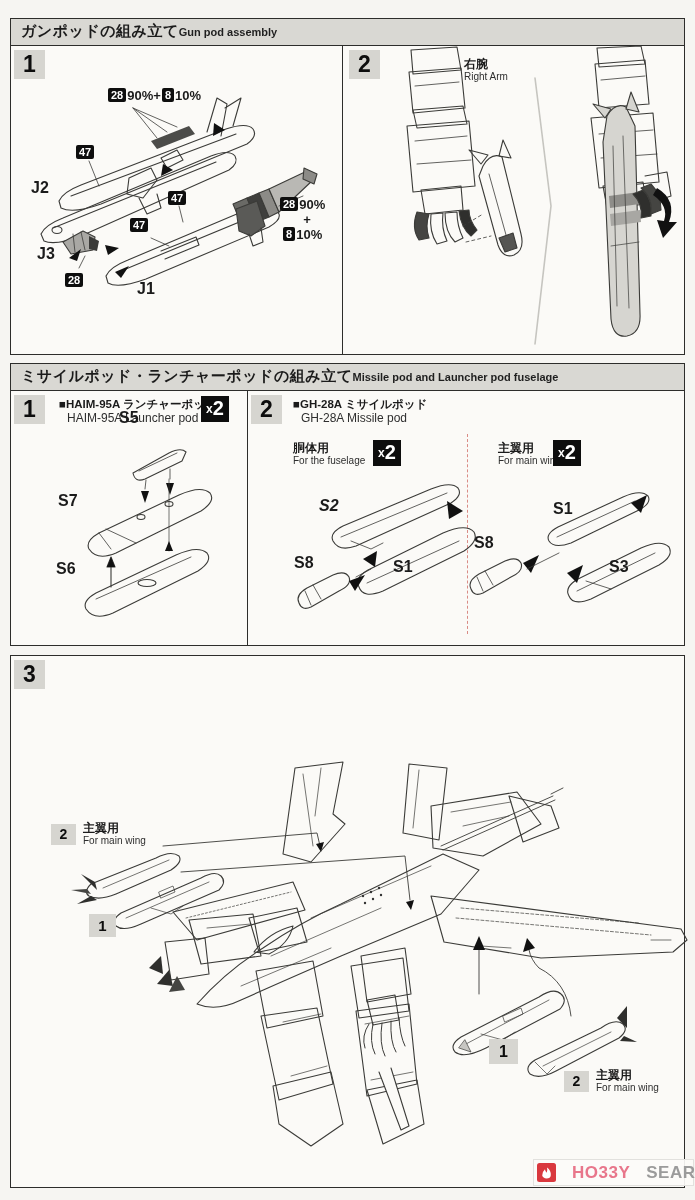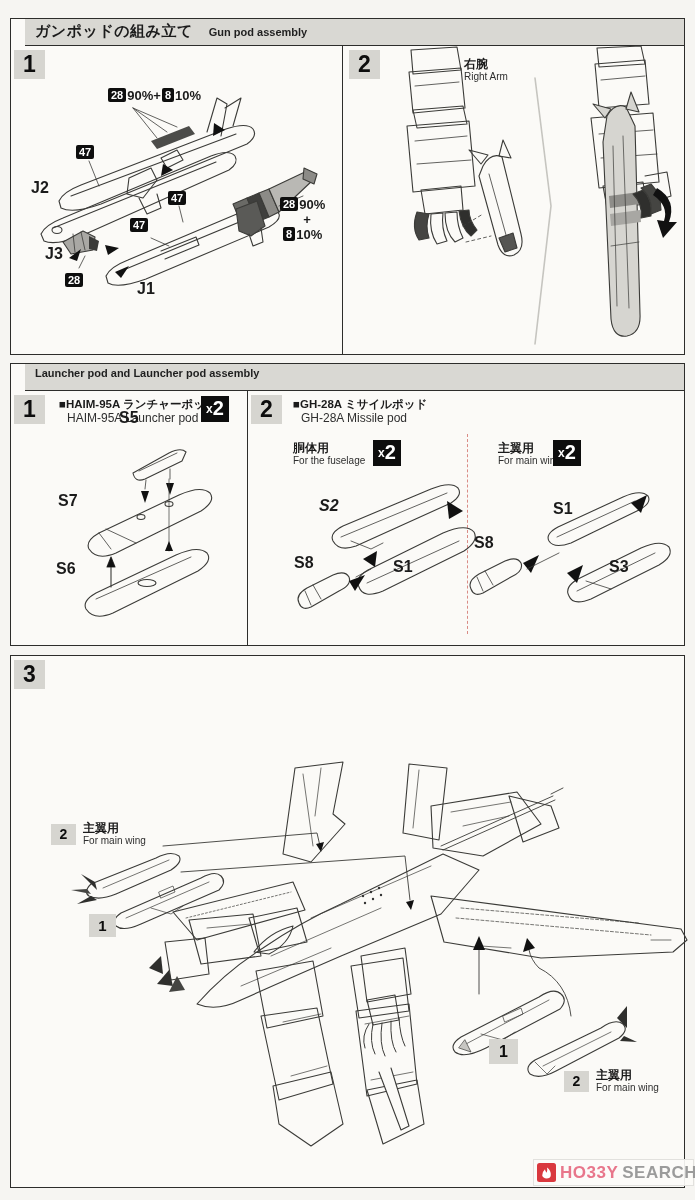--- a/index.html
+++ b/index.html
@@ -3,21 +3,21 @@
 <meta charset="utf-8">
 <style>
   html,body{margin:0;padding:0;}
   body{
     width:695px;height:1200px;position:relative;
     background:#f6f5f2;
     font-family:"Liberation Sans","DejaVu Sans",sans-serif;
     color:#1b1b1b;overflow:hidden;
   }
   .panel{position:absolute;border:1.6px solid #2d2d2b;background:#fbfaf7;box-sizing:border-box;}
-  .panel-header{height:27px;background:#d9d8d3;border-bottom:1.6px solid #2d2d2b;display:flex;align-items:baseline;padding:3px 10px 0;gap:16px;box-sizing:border-box;margin-left:14px;}
+  .panel-header{height:27px;background:#d9d8d3;border-bottom:1.6px solid #2d2d2b;display:flex;align-items:baseline;padding:3px 10px 0;box-sizing:border-box;}
   .hdr-jp{font-weight:bold;font-size:15px;letter-spacing:.5px;white-space:nowrap;}
   .hdr-en{font-weight:bold;font-size:11px;color:#1f1f1f;white-space:nowrap;}
   .step-badge{position:absolute;width:31px;height:29px;background:#d6d5d0;color:#0d0d0d;font-weight:bold;font-size:23px;line-height:29px;text-align:center;}
   .small-badge{position:absolute;background:#d6d5d0;color:#0d0d0d;font-weight:bold;font-size:14px;width:25px;height:21px;line-height:21px;text-align:center;}
   .part-badge{display:inline-block;background:#0e0e0e;color:#fff;font-weight:bold;font-size:11px;line-height:14px;padding:0 3px;border-radius:2px;vertical-align:1px;margin:0 1px;}
   .plabel{position:absolute;font-weight:bold;font-size:16px;letter-spacing:0;}
   .paint-label{position:absolute;font-weight:bold;font-size:13px;white-space:nowrap;}
   .paint-stack{position:absolute;font-weight:bold;font-size:13px;line-height:15px;text-align:center;}
   .paint-stack .plus-line{padding-left:10px;}
   .jp-note{position:absolute;line-height:1.2;white-space:nowrap;}
@@ -26,21 +26,21 @@
   .kit-name{position:absolute;line-height:1.25;white-space:nowrap;}
   .kit-name .jp{font-weight:bold;font-size:11.5px;display:block;}
   .kit-name .en{font-size:12px;color:#2e2e2e;display:block;padding-left:8px;}
   .qty-badge{position:absolute;background:#0d0d0d;color:#fff;padding:1px 5px 2px;white-space:nowrap;}
   .qty-badge .qx{font-weight:bold;font-size:12px;vertical-align:2px;}
   .qty-badge .qn{font-weight:bold;font-size:20px;}
   .divider-v{position:absolute;width:0;border-left:1.4px solid #2d2d2b;}
   .divider-dash{position:absolute;width:0;border-left:1.5px dashed #d98b85;}
   svg{position:absolute;overflow:visible;}
   .lineart{stroke:#3b3b38;stroke-width:1.1;fill:none;stroke-linejoin:round;stroke-linecap:round;}
-  .watermark{position:absolute;left:533px;top:1159px;width:161px;height:27px;background:rgba(252,251,249,.92);display:flex;align-items:center;gap:4px;padding-left:3px;box-sizing:border-box;border:1px solid #e2e1de;}
+  .watermark{position:absolute;left:533px;top:1159px;width:161px;height:27px;background:rgba(252,251,249,.92);display:flex;align-items:center;gap:16px;padding-left:3px;box-sizing:border-box;border:1px solid #e2e1de;}
   .wm-hobby{font-weight:bold;font-size:17px;color:#e8768b;letter-spacing:.5px;}
   .wm-search{font-weight:bold;font-size:17px;color:#9b9b9b;letter-spacing:.5px;}
 </style>
 </head>
 <body>
 
 <div class="panel" style="left:10px;top:18px;width:675px;height:337px;">
   <div class="panel-header">
     <span class="hdr-jp">ガンポッドの組み立て</span>
     <span class="hdr-en">Gun pod assembly</span>
@@ -106,21 +106,21 @@
   <div class="paint-stack" style="left:268px;top:178px;">
     <div><span class="part-badge">28</span><span>90%</span></div>
     <div class="plus-line">+</div>
     <div><span class="part-badge">8</span><span>10%</span></div>
   </div>
   <div class="paint-label" style="left:64px;top:126px;"><span class="part-badge">47</span></div>
   <div class="paint-label" style="left:156px;top:172px;"><span class="part-badge">47</span></div>
   <div class="paint-label" style="left:118px;top:199px;"><span class="part-badge">47</span></div>
   <div class="paint-label" style="left:53px;top:254px;"><span class="part-badge">28</span></div>
   <div class="plabel" style="left:20px;top:160px;">J2</div>
-  <div class="plabel" style="left:34px;top:226px;text-align:center;">J3</div>
+  <div class="plabel" style="left:26px;top:226px;text-align:center;">J3</div>
   <div class="plabel" style="left:126px;top:261px;">J1</div>
 
   <div class="jp-note" style="left:438px;top:38px;padding-left:15px;">
     <span class="jp">右腕</span>
     <span class="en">Right Arm</span>
   </div>
   <svg style="left:0;top:27px;" width="675" height="308" viewBox="0 0 675 308">
     <g class="lineart">
 
       <path d="M400,4 L446,1 L450,24 L402,28 Z"></path>
@@ -165,21 +165,22 @@
       <path d="M630,142 Q642,152 640,168 L650,164 Q650,148 640,138 Z" fill="#454542" stroke="#3b3b38"></path>
       <path d="M634,130 L656,126 L660,150 L648,154"></path>
 
       <path d="M646,142 q20,12 12,34 l8,0 l-14,16 l-6,-18 l7,1 q5,-15 -11,-26 z" fill="#111" stroke="none"></path>
     </g>
   </svg>
 </div>
 
 <div class="panel" style="left:10px;top:363px;width:675px;height:283px;">
   <div class="panel-header">
-    <span class="hdr-en">Launcher pod and Launcher pod assembly</span>
+    <span class="hdr-jp">ミサイルポッド・ランチャーポッドの組み立て</span>
+    <span class="hdr-en">Missile pod and Launcher pod fuselage</span>
   </div>
   <div class="divider-v" style="left:236px;top:27px;height:254px;"></div>
   <div class="divider-dash" style="left:456px;top:70px;height:200px;"></div>
 
   <div class="step-badge" style="left:3px;top:31px;">1</div>
   <div class="step-badge" style="left:240px;top:31px;">2</div>
 
   <div class="kit-name" style="left:48px;top:33px;">
     <span class="jp">■HAIM-95A ランチャーポッド</span>
     <span class="en">HAIM-95A Launcher pod</span>

